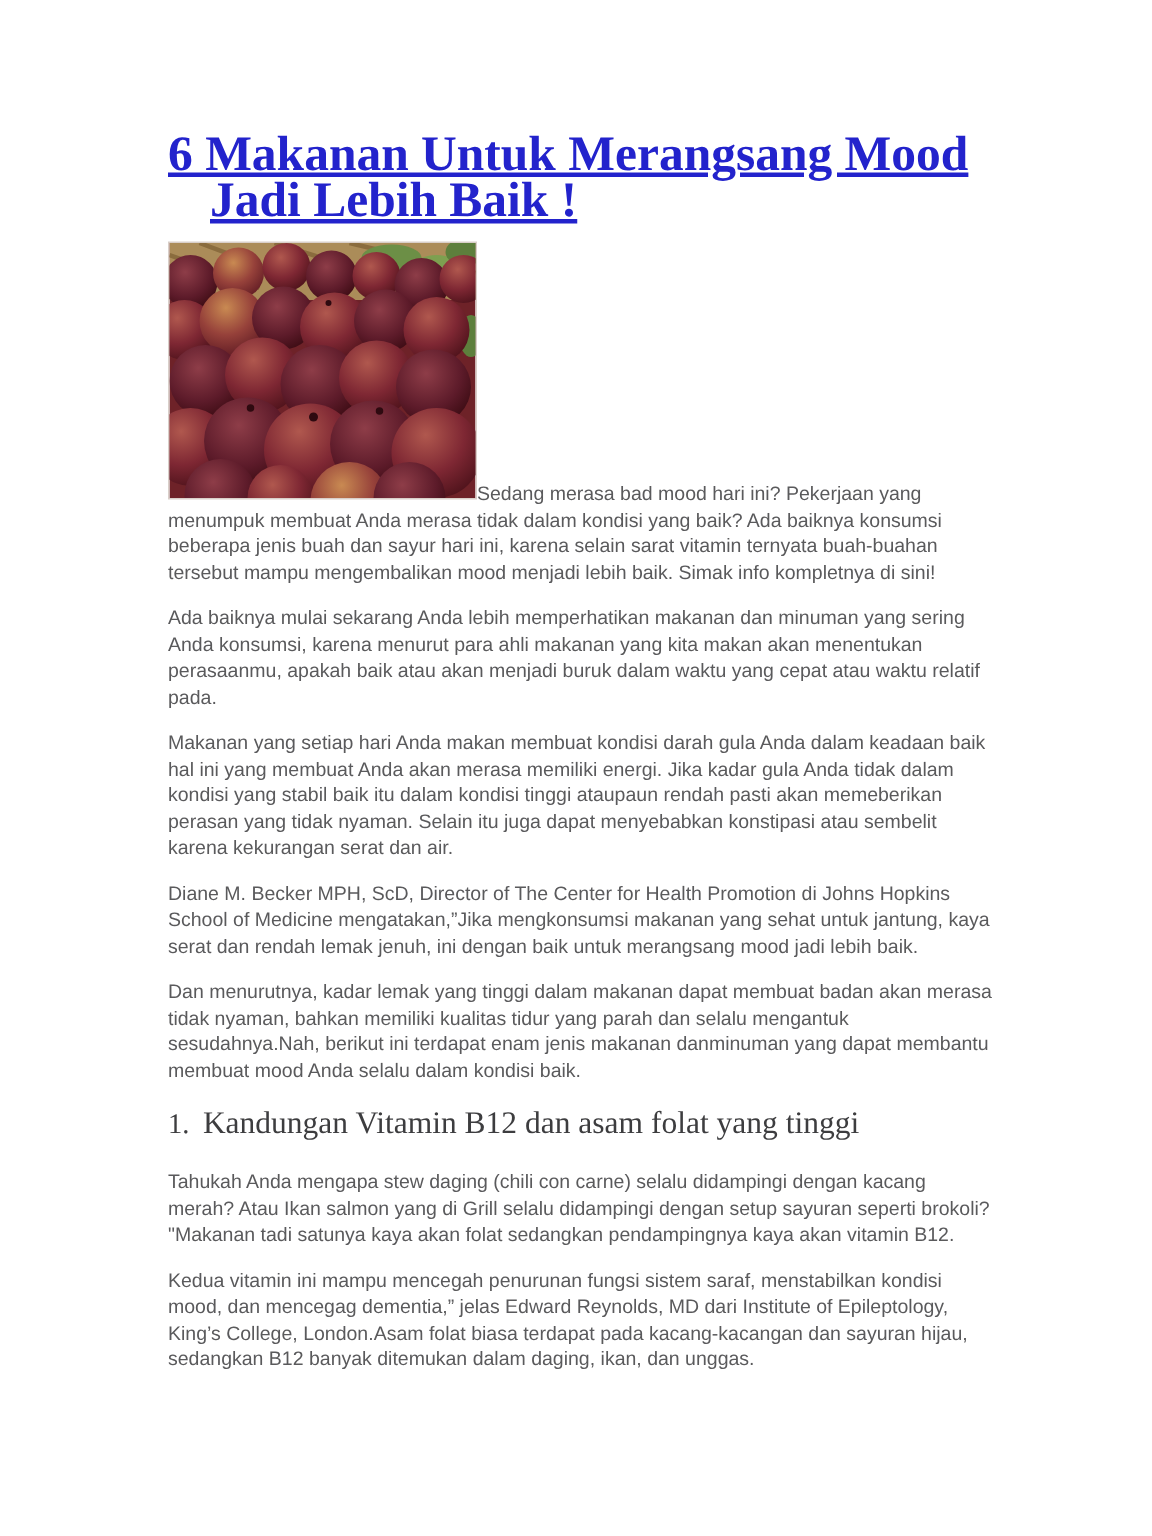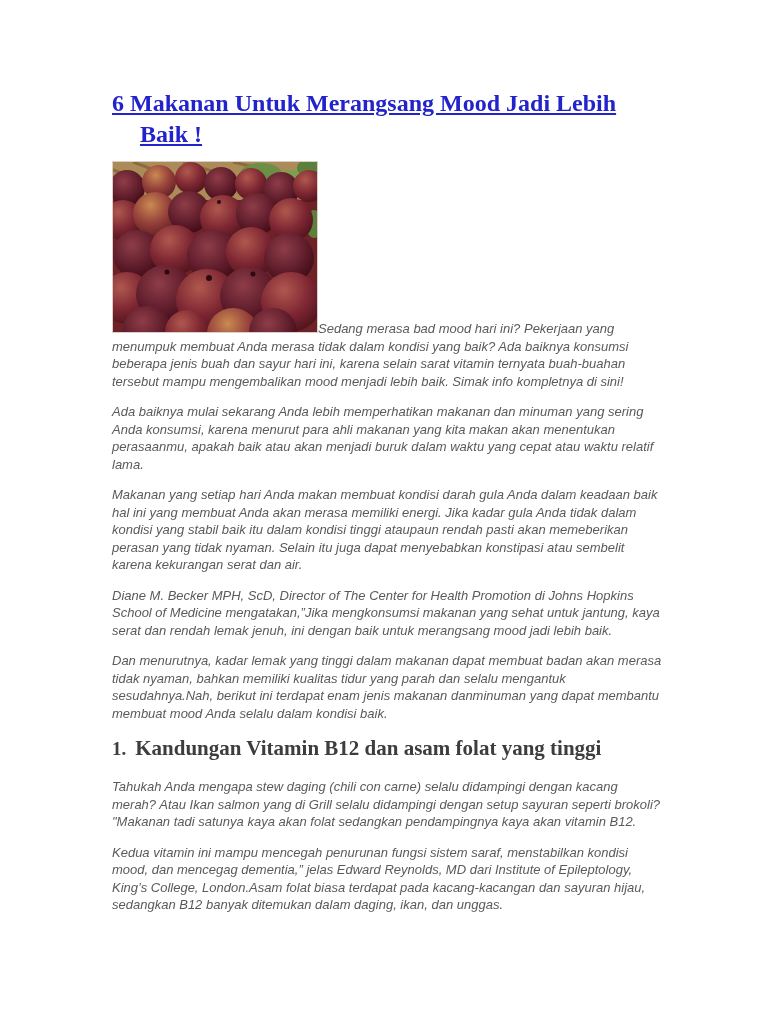--- a/index.html
+++ b/index.html
@@ -15,51 +15,50 @@
   }
   .page {
     box-sizing: border-box;
     width: 768px;
     height: 1024px;
     padding: 88px 100px 0 112px;
   }
   .title {
     font-family: "Liberation Serif", serif;
     font-weight: bold;
-    font-size: 24px;
+    font-size: 33px;
     line-height: 31px;
     color: var(--title_blue, #2323cc);
     text-decoration: underline;
     margin: 0 0 11px 0;
     max-width: 580px;
     padding-left: 28px;
     text-indent: -28px;
   }
   .para {
     font-family: "Liberation Sans", sans-serif;
     font-size: 13px;
     line-height: 17.5px;
     color: var(--body_text, #5a5a5c);
     margin: 0 0 13px 0;
     max-width: 552px;
-    font-style: italic;
   }
   .photo {
     display: inline-block;
     width: 206px;
     height: 172px;
     line-height: 0;
     border: 1px solid #d9cfc9;
     box-sizing: border-box;
     vertical-align: baseline;
   }
   .photo svg { display: block; width: 204px; height: 170px; }
   .section-heading {
     font-family: "Liberation Serif", serif;
-    font-weight: bold;
+    font-weight: normal;
     font-size: 21px;
     line-height: 26px;
     color: var(--heading_text, #3d3d3f);
     margin: 8px 0 16px 0;
     max-width: 552px;
   }
   .section-heading .num {
     margin-right: 9px;
     font-size: 19px;
   }
@@ -122,21 +121,21 @@
       <circle cx="34" cy="168" r="24" fill="url(#gp2)"></circle>
       <circle cx="74" cy="170" r="22" fill="url(#gp1)"></circle>
       <circle cx="120" cy="172" r="26" fill="url(#gp3)"></circle>
       <circle cx="160" cy="170" r="24" fill="url(#gp2)"></circle>
       <circle cx="96" cy="116" r="3" fill="#2e0a10"></circle>
       <circle cx="54" cy="110" r="2.5" fill="#2e0a10"></circle>
       <circle cx="140" cy="112" r="2.5" fill="#2e0a10"></circle>
       <circle cx="106" cy="40" r="2" fill="#2e0a10"></circle>
     </svg></span><span>Sedang merasa bad mood hari ini? Pekerjaan yang menumpuk membuat Anda merasa tidak dalam kondisi yang baik? Ada baiknya konsumsi beberapa jenis buah dan sayur hari ini, karena selain sarat vitamin ternyata buah-buahan tersebut mampu mengembalikan mood menjadi lebih baik. Simak info kompletnya di sini!</span></p>
 
-  <p class="para">Ada baiknya mulai sekarang Anda lebih memperhatikan makanan dan minuman yang sering Anda konsumsi, karena menurut para ahli makanan yang kita makan akan menentukan perasaanmu, apakah baik atau akan menjadi buruk dalam waktu yang cepat atau waktu relatif lama.</p>
+  <p class="para">Ada baiknya mulai sekarang Anda lebih memperhatikan makanan dan minuman yang sering Anda konsumsi, karena menurut para ahli makanan yang kita makan akan menentukan perasaanmu, apakah baik atau akan menjadi buruk dalam waktu yang cepat atau waktu relatif pada.</p>
   <p class="para">Makanan yang setiap hari Anda makan membuat kondisi darah gula Anda dalam keadaan baik hal ini yang membuat Anda akan merasa memiliki energi. Jika kadar gula Anda tidak dalam kondisi yang stabil baik itu dalam kondisi tinggi ataupaun rendah pasti akan memeberikan perasan yang tidak nyaman. Selain itu juga dapat menyebabkan konstipasi atau sembelit karena kekurangan serat dan air.</p>
   <p class="para">Diane M. Becker MPH, ScD, Director of The Center for Health Promotion di Johns Hopkins School of Medicine mengatakan,”Jika mengkonsumsi makanan yang sehat untuk jantung, kaya serat dan rendah lemak jenuh, ini dengan baik untuk merangsang mood jadi lebih baik.</p>
   <p class="para">Dan menurutnya, kadar lemak yang tinggi dalam makanan dapat membuat badan akan merasa tidak nyaman, bahkan memiliki kualitas tidur yang parah dan selalu mengantuk sesudahnya.Nah, berikut ini terdapat enam jenis makanan danminuman yang dapat membantu membuat mood Anda selalu dalam kondisi baik.</p>
 
   <h2 class="section-heading">
     <span class="num">1.</span><span>Kandungan Vitamin B12 dan asam folat yang tinggi</span>
   </h2>
 
   <p class="para">Tahukah Anda mengapa stew daging (chili con carne) selalu didampingi dengan kacang merah? Atau Ikan salmon yang di Grill selalu didampingi dengan setup sayuran seperti brokoli? "Makanan tadi satunya kaya akan folat sedangkan pendampingnya kaya akan vitamin B12.</p>
   <p class="para">Kedua vitamin ini mampu mencegah penurunan fungsi sistem saraf, menstabilkan kondisi mood, dan mencegag dementia,” jelas Edward Reynolds, MD dari Institute of Epileptology, King’s College, London.Asam folat biasa terdapat pada kacang-kacangan dan sayuran hijau, sedangkan B12 banyak ditemukan dalam daging, ikan, dan unggas.</p>

